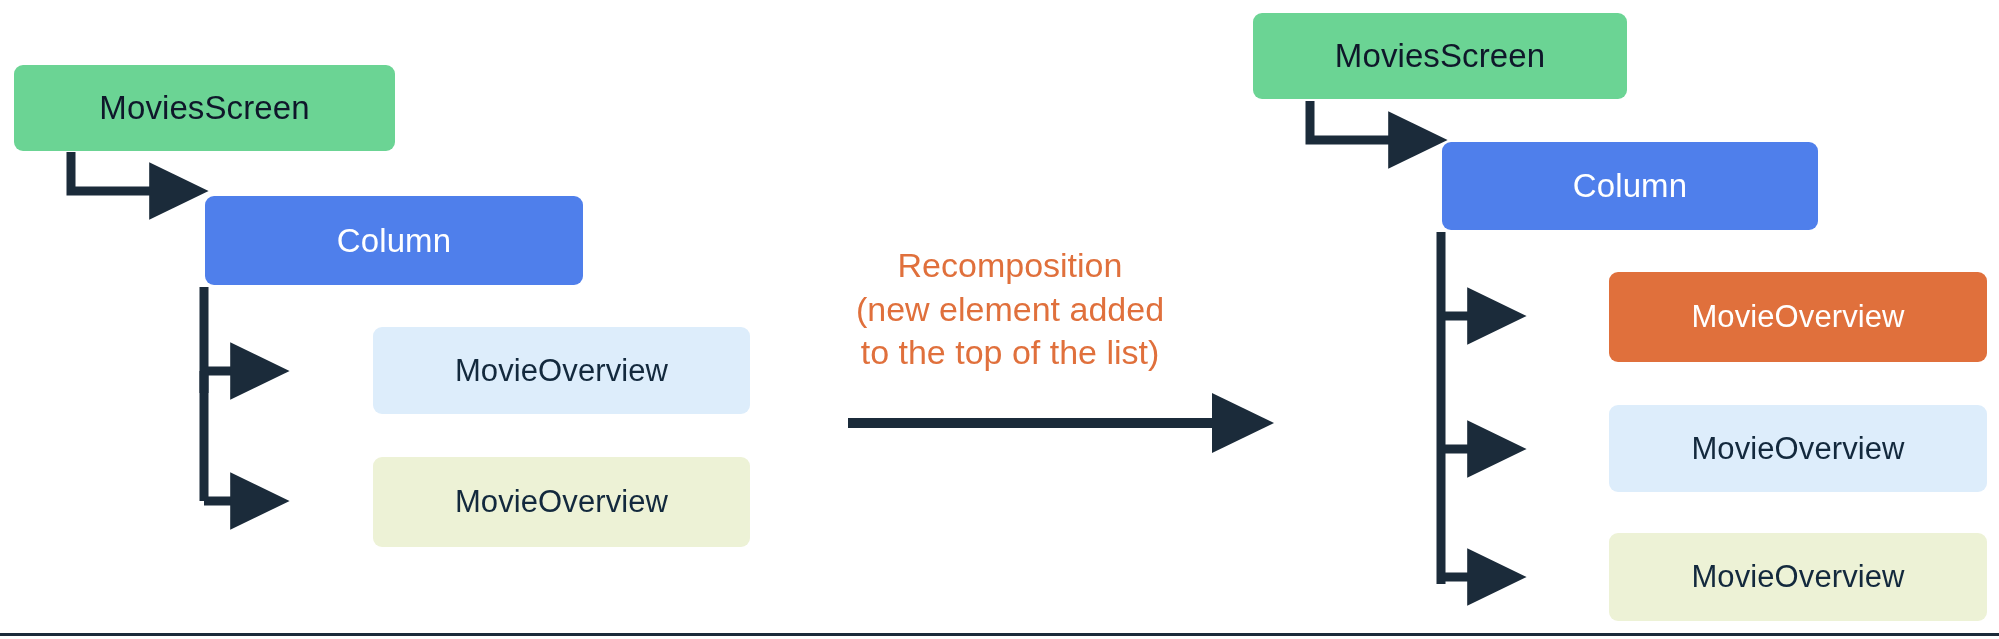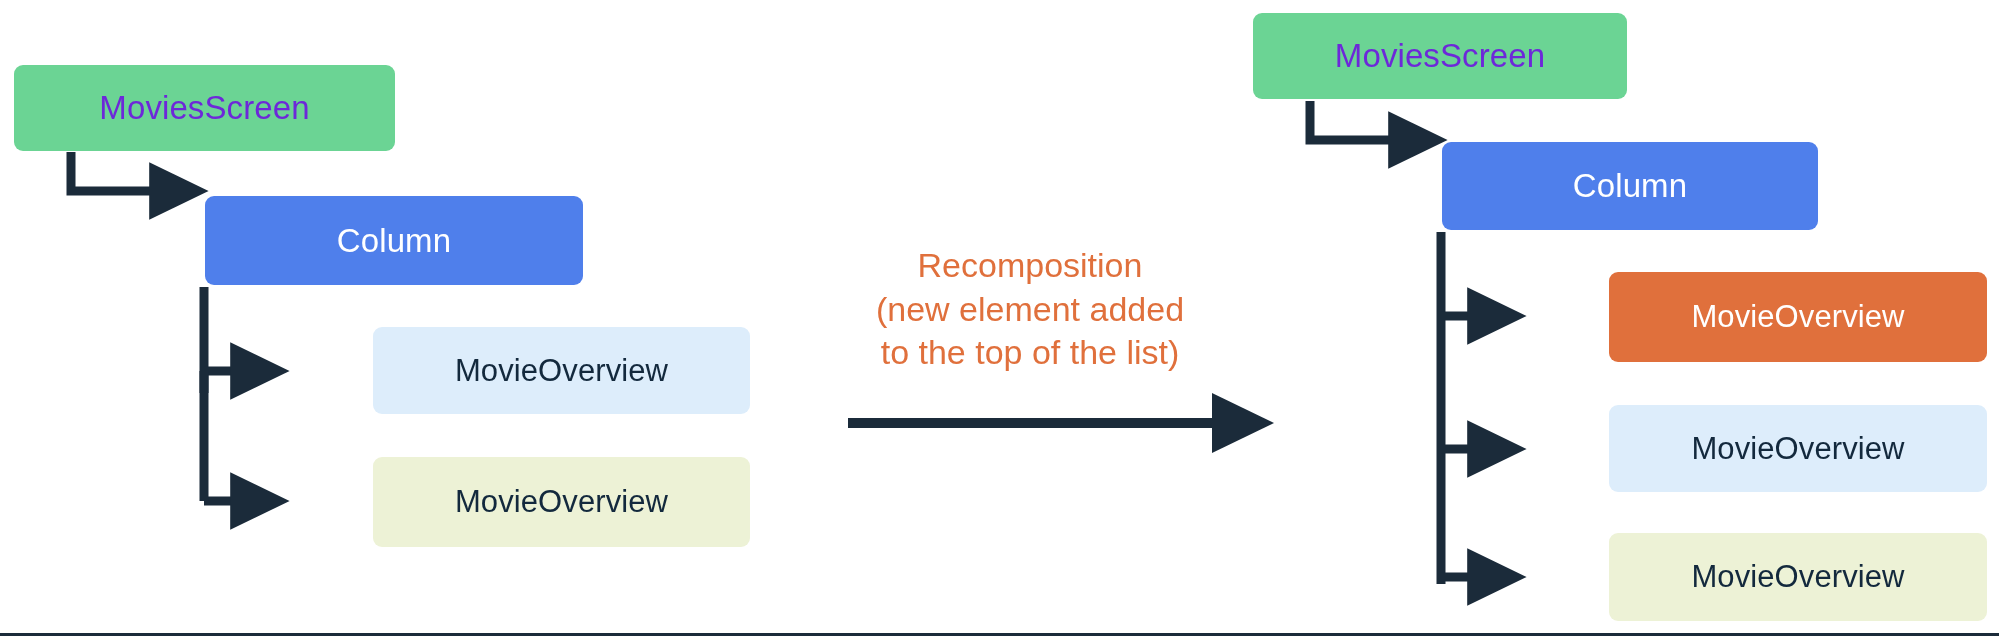--- a/index.html
+++ b/index.html
@@ -18,21 +18,21 @@
   .node {
     position: absolute;
     box-sizing: border-box;
     border-radius: 9px;
     display: flex;
     align-items: center;
     justify-content: center;
     white-space: nowrap;
     letter-spacing: 0.1px;
   }
-  .node-green   { background: #6BD494; color: #6d28d9; }
+  .node-green   { background: #6BD494; color: #0f172a; }
   .node-blue    { background: #4F7FEB; color: #ffffff; margin-left: 10px; }
   .node-orange  { background: #E0703C; color: #ffffff; }
   .node-lblue   { background: #DDEDFB; color: #13293D; }
   .node-lyellow { background: #EDF2D6; color: #13293D; }
 
   .caption {
     position: absolute;
     color: #E0703C;
     text-align: center;
     line-height: 1.28;
@@ -89,21 +89,21 @@
   </svg>
 
   <div class="node node-green" style="left:14px; top:65px; width:381px; height:86px; font-size:33px;">MoviesScreen</div>
 
   <div class="node node-blue" style="left:195px; top:196px; width:378px; height:89px; font-size:33px;">Column</div>
 
   <div class="node node-lblue" style="left:373px; top:327px; width:377px; height:87px; font-size:31px;">MovieOverview</div>
 
   <div class="node node-lyellow" style="left:373px; top:457px; width:377px; height:90px; font-size:31px;">MovieOverview</div>
 
-  <div class="caption" style="left:830px; top:244px; width:400px; font-size:34px;">Recomposition
+  <div class="caption" style="left:810px; top:244px; width:400px; font-size:34px;">Recomposition
 (new element added
 to the top of the list)</div>
 
   <div class="node node-green" style="left:1253px; top:13px; width:374px; height:86px; font-size:33px;">MoviesScreen</div>
 
   <div class="node node-blue" style="left:1432px; top:142px; width:376px; height:88px; font-size:33px;">Column</div>
 
   <div class="node node-orange" style="left:1609px; top:272px; width:378px; height:90px; font-size:31px;">MovieOverview</div>
 
   <div class="node node-lblue" style="left:1609px; top:405px; width:378px; height:87px; font-size:31px;">MovieOverview</div>

